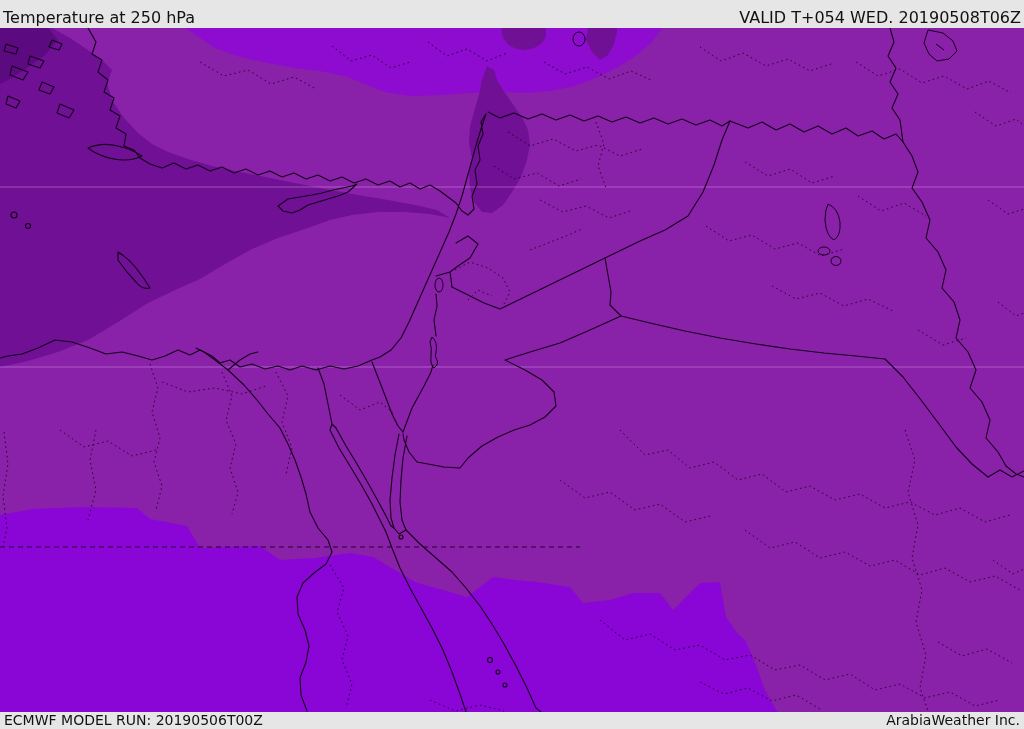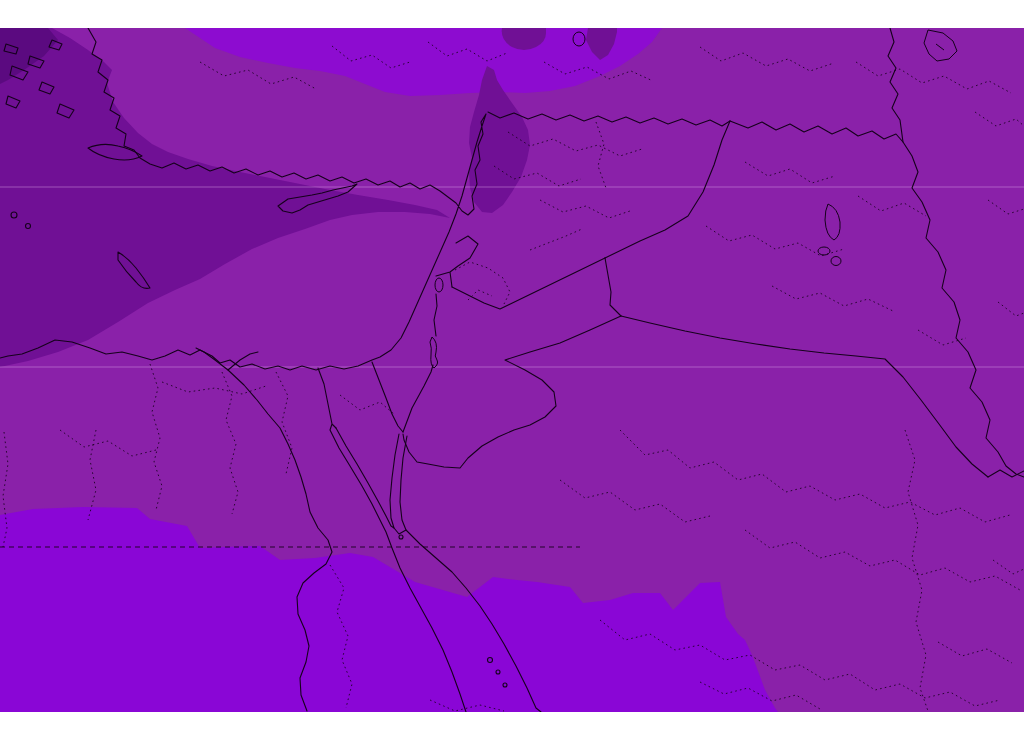--- a/index.html
+++ b/index.html
@@ -15,20 +15,24 @@
   .adm{fill:none;stroke:var(--border-line);stroke-width:1;stroke-dasharray:1.6 3.2;opacity:.85;}
   .dash{fill:none;stroke:var(--border-line);stroke-width:1;stroke-dasharray:5 4;opacity:.9;}
   .lake{fill:none;stroke:var(--border-line);stroke-width:1;}
   .grat{stroke:var(--graticule);stroke-width:0.9;opacity:.55;fill:none;}
 </style>
 </head>
 <body>
 
 <div id="screen">
 
+  <div id="topbar" class="bar">
+    <span>Temperature at 250 hPa</span>
+    <span>VALID T+054 WED. 20190508T06Z</span>
+  </div>
 
   <svg id="map" width="1024" height="684" viewBox="0 28 1024 684" preserveAspectRatio="none">
 
     <g>
       <rect x="0" y="28" width="1024" height="684" fill="var(--temp-medium)"></rect>
 
       <path fill="var(--temp-bright-south)" d="M0,515 L33,509 83,507 137,508 150,519 187,526 200,548 227,547 260,546 280,560 315,558
            350,553 373,557 400,573 415,582 467,597 493,577 517,580 537,582 570,587 583,603 610,600
            633,593 660,593 673,610 683,600 700,583 720,582 726,617 738,634 745,640 752,655 765,690
            775,708 778,712 0,712 Z"></path>
@@ -172,14 +176,18 @@
       <path class="adm" d="M96,430 L90,460 96,490 88,520"></path>
       <path class="adm" d="M4,432 L8,464 3,496 7,528 3,547"></path>
       <path class="dash" d="M0,547 L580,547"></path>
       <path class="adm" d="M988,200 L1008,214 1024,209"></path>
       <path class="adm" d="M998,302 L1016,316 1024,313"></path>
       <path class="adm" d="M993,560 L1013,574 1024,569"></path>
       <path class="adm" d="M938,642 L962,656 987,649 1012,663"></path>
     </g>
   </svg>
 
+  <div id="botbar" class="bar">
+    <span>ECMWF MODEL RUN: 20190506T00Z</span>
+    <span>ArabiaWeather Inc.</span>
+  </div>
 
 </div>
 
 </body></html>

